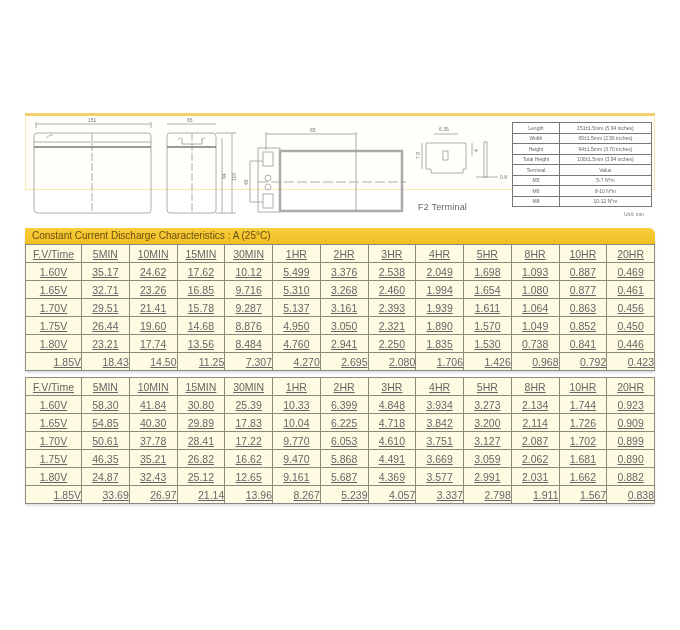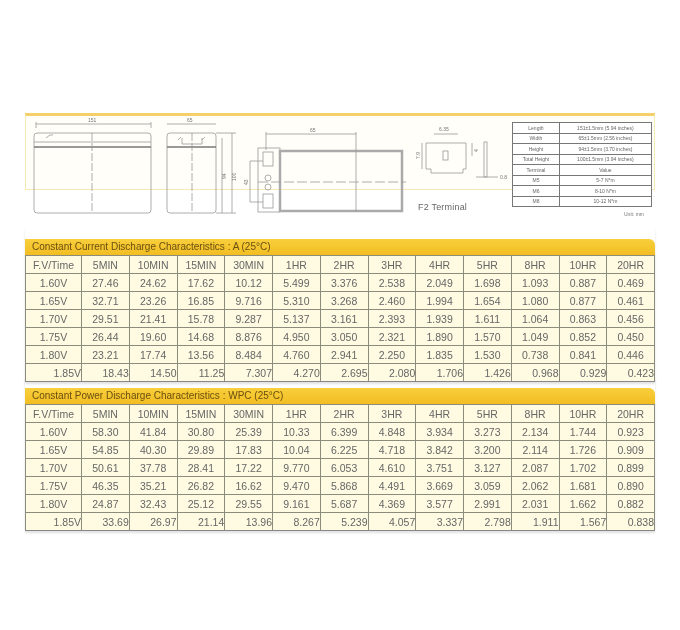--- a/index.html
+++ b/index.html
@@ -17,23 +17,23 @@
     border:1.5px solid #444;
   }
   .spec-table td { border:0.8px solid #777; padding:0 2px; height:9.5px; text-align:center; white-space:nowrap; }
   .spec-table tr.thick td { border-top:1.5px solid #444; }
   .unit-note { position:absolute; right:10px; top:95px; font-size:5px; color:#777; }
   .terminal-label { position:absolute; left:392px; top:86px; font-size:9px; color:#666; letter-spacing:0.2px; }
 
   .section { position:absolute; left:25px; width:630px; }
   .section-header {
     height:16px; background:linear-gradient(#f8cf3c,#f2bd22); border-radius:0 6px 0 0;
-    font-size:10px; color:#6a4f12; line-height:16px; padding-left:7px; box-sizing:border-box;margin-top:11px;
+    font-size:10px; color:#6a4f12; line-height:16px; padding-left:7px; box-sizing:border-box;
   }
-  table.data { border-collapse:collapse; width:630px; table-layout:fixed; background:#fffbe2; font-size:10.5px; color:#666; }
+  table.data { border-collapse:collapse; width:630px; table-layout:fixed; background:#fffbe2; font-size:10.5px; color:#666;text-decoration:underline; }
   table.data td { border:1px solid #8c8c7c; text-align:center; height:17px; padding:0; white-space:nowrap; }
   table.data td:first-child { width:55px; }
   table.data tr:last-child td { border-bottom:1.5px solid #888;text-align:right; }
   .shadow { box-shadow:0 2px 2px rgba(0,0,0,0.12); }
 </style>
 </head>
 <body>
 
 <div class="diagram-panel">
   <svg width="630" height="106" viewBox="0 0 630 106">
@@ -157,21 +157,21 @@
           <td>2HR</td>
           <td>3HR</td>
           <td>4HR</td>
           <td>5HR</td>
           <td>8HR</td>
           <td>10HR</td>
           <td>20HR</td>
         </tr>
         <tr>
           <td>1.60V</td>
-          <td>27.46</td>
+          <td>35.17</td>
           <td>24.62</td>
           <td>17.62</td>
           <td>10.12</td>
           <td>5.499</td>
           <td>3.376</td>
           <td>2.538</td>
           <td>2.049</td>
           <td>1.698</td>
           <td>1.093</td>
           <td>0.887</td>
@@ -242,29 +242,28 @@
           <td>18.43</td>
           <td>14.50</td>
           <td>11.25</td>
           <td>7.307</td>
           <td>4.270</td>
           <td>2.695</td>
           <td>2.080</td>
           <td>1.706</td>
           <td>1.426</td>
           <td>0.968</td>
-          <td>0.929</td>
+          <td>0.792</td>
           <td>0.423</td>
         </tr>
       </tbody>
   </table>
 </div>
 
 <div class="section shadow" style="top:377px;">
-  <div class="section-header">Constant Power Discharge Characteristics : WPC (25°C)</div>
   <table class="data">
     <tbody id="power-body">
         <tr>
           <td>F.V/Time</td>
           <td>5MIN</td>
           <td>10MIN</td>
           <td>15MIN</td>
           <td>30MIN</td>
           <td>1HR</td>
           <td>2HR</td>
@@ -333,21 +332,21 @@
           <td>3.059</td>
           <td>2.062</td>
           <td>1.681</td>
           <td>0.890</td>
         </tr>
         <tr>
           <td>1.80V</td>
           <td>24.87</td>
           <td>32.43</td>
           <td>25.12</td>
-          <td>29.55</td>
+          <td>12.65</td>
           <td>9.161</td>
           <td>5.687</td>
           <td>4.369</td>
           <td>3.577</td>
           <td>2.991</td>
           <td>2.031</td>
           <td>1.662</td>
           <td>0.882</td>
         </tr>
         <tr>

